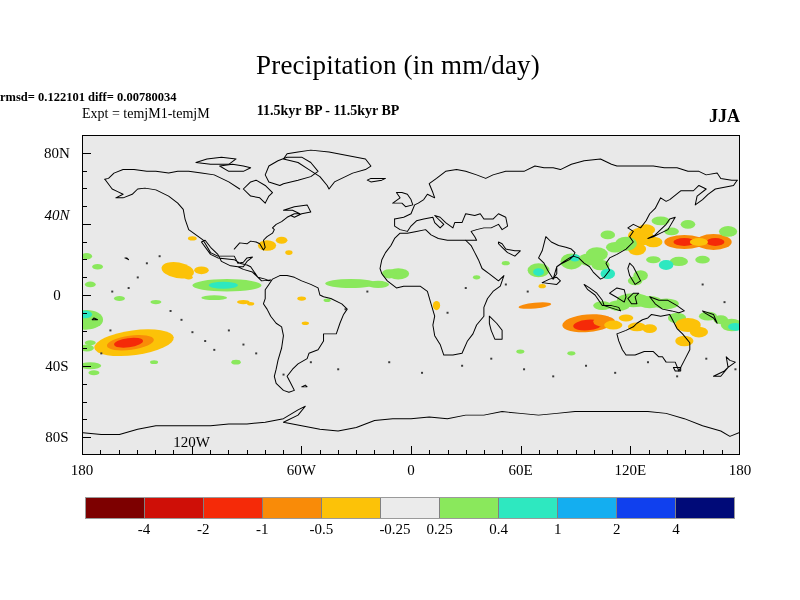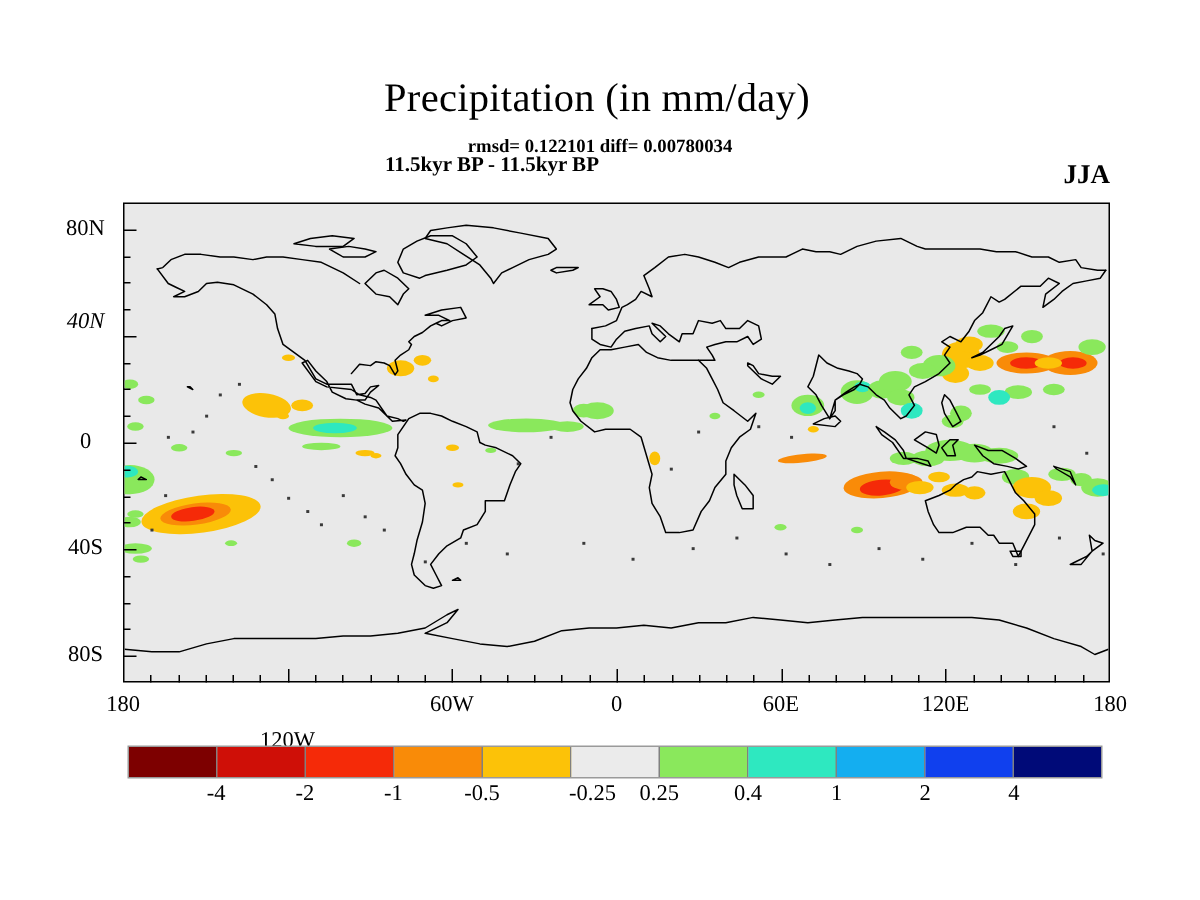--- a/index.html
+++ b/index.html
@@ -13,21 +13,21 @@
   }
   #root{position:absolute;left:0;top:0;width:800px;height:600px;}
 
   
   .main-title{
     position:absolute;left:0;top:50px;width:796px;
     text-align:center;font-size:27px;letter-spacing:0.2px;
   }
   .stats-line{
     position:absolute;left:0;top:90px;width:800px;
-    text-align:center;font-size:12.5px;font-weight:bold;
+    font-size:12.5px;font-weight:bold;
   }
   .period-line{
     position:absolute;left:0;top:103px;width:656px;
     text-align:center;font-size:14px;font-weight:bold;
   }
   .expt-label{
     position:absolute;left:82px;top:106px;font-size:14px;
   }
   .season-label{
     position:absolute;right:60px;top:106px;font-size:18px;font-weight:bold;
@@ -58,20 +58,21 @@
   .cblab{position:absolute;top:0;font-size:15px;transform:translateX(-50%);white-space:nowrap;}
 </style>
 </head>
 <body>
 
 <div id="root">
 
   <div class="main-title">Precipitation (in mm/day)</div>
   <div class="stats-line">rmsd= 0.122101 diff= 0.00780034</div>
   <div class="period-line">11.5kyr BP - 11.5kyr BP</div>
+  <div class="expt-label">Expt = temjM1-temjM</div>
   <div class="season-label">JJA</div>
 
   <div id="plot">
     <svg id="mapsvg" viewBox="0 0 360 180" preserveAspectRatio="none">
       <g id="anomaly-layer">
           <ellipse cx="28.00" cy="117.00" rx="22" ry="7" fill="#fcc208" transform="rotate(-8 28.00 117.00)"></ellipse>
           <ellipse cx="26.00" cy="117.00" rx="13" ry="4" fill="#f98b08" transform="rotate(-8 26.00 117.00)"></ellipse>
           <ellipse cx="25.00" cy="117.00" rx="8" ry="2.6" fill="#f52a08" transform="rotate(-8 25.00 117.00)"></ellipse>
           <ellipse cx="2.00" cy="104.00" rx="9" ry="5.5" fill="#8ae85c"></ellipse>
           <ellipse cx="1.00" cy="106.00" rx="5" ry="3.5" fill="#8ae85c"></ellipse>
@@ -291,21 +292,21 @@
       <div class="tick" style="left: 82px; top: 259.444px; width: 5px; height: 1px;"></div>
       <div class="tick" style="left: 82px; top: 241.667px; width: 5px; height: 1px;"></div>
       <div class="tick" style="left: 82px; top: 223.889px; width: 9px; height: 1px;"></div>
       <div class="tick" style="left: 82px; top: 206.111px; width: 5px; height: 1px;"></div>
       <div class="tick" style="left: 82px; top: 188.333px; width: 5px; height: 1px;"></div>
       <div class="tick" style="left: 82px; top: 170.556px; width: 5px; height: 1px;"></div>
       <div class="tick" style="left: 82px; top: 152.778px; width: 9px; height: 1px;"></div>
     </div>
   <div id="xlabels">
       <div class="xlab" style="left: 82px; top: 462px;">180</div>
-      <div class="xlab" style="left: 191.667px; top: 486px;">120W</div>
+      <div class="xlab" style="left: 191.667px; top: 434px;">120W</div>
       <div class="xlab" style="left: 301.333px; top: 462px;">60W</div>
       <div class="xlab" style="left: 411px; top: 462px;">0</div>
       <div class="xlab" style="left: 520.667px; top: 462px;">60E</div>
       <div class="xlab" style="left: 630.333px; top: 462px;">120E</div>
       <div class="xlab" style="left: 740px; top: 462px;">180</div>
     </div>
   <div id="ylabels">
       <div class="ylab" style="left: 38px; width: 38px; top: 437.222px;">80S</div>
       <div class="ylab" style="left: 38px; width: 38px; top: 366.111px;">40S</div>
       <div class="ylab" style="left: 38px; width: 38px; top: 295px;">0</div>

